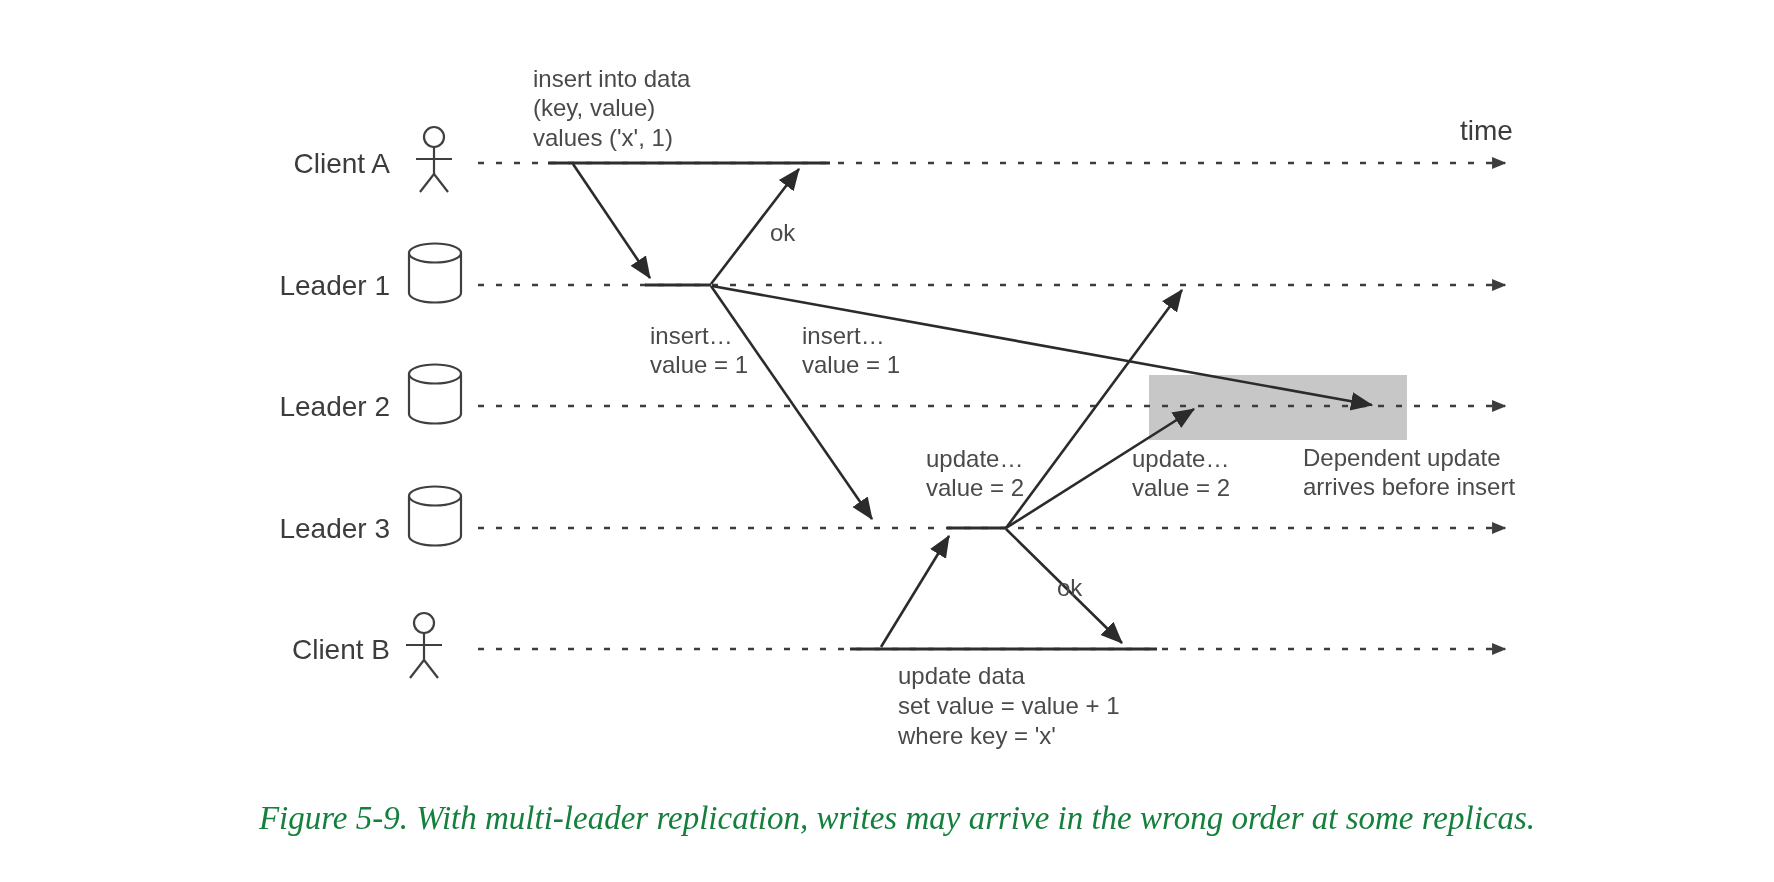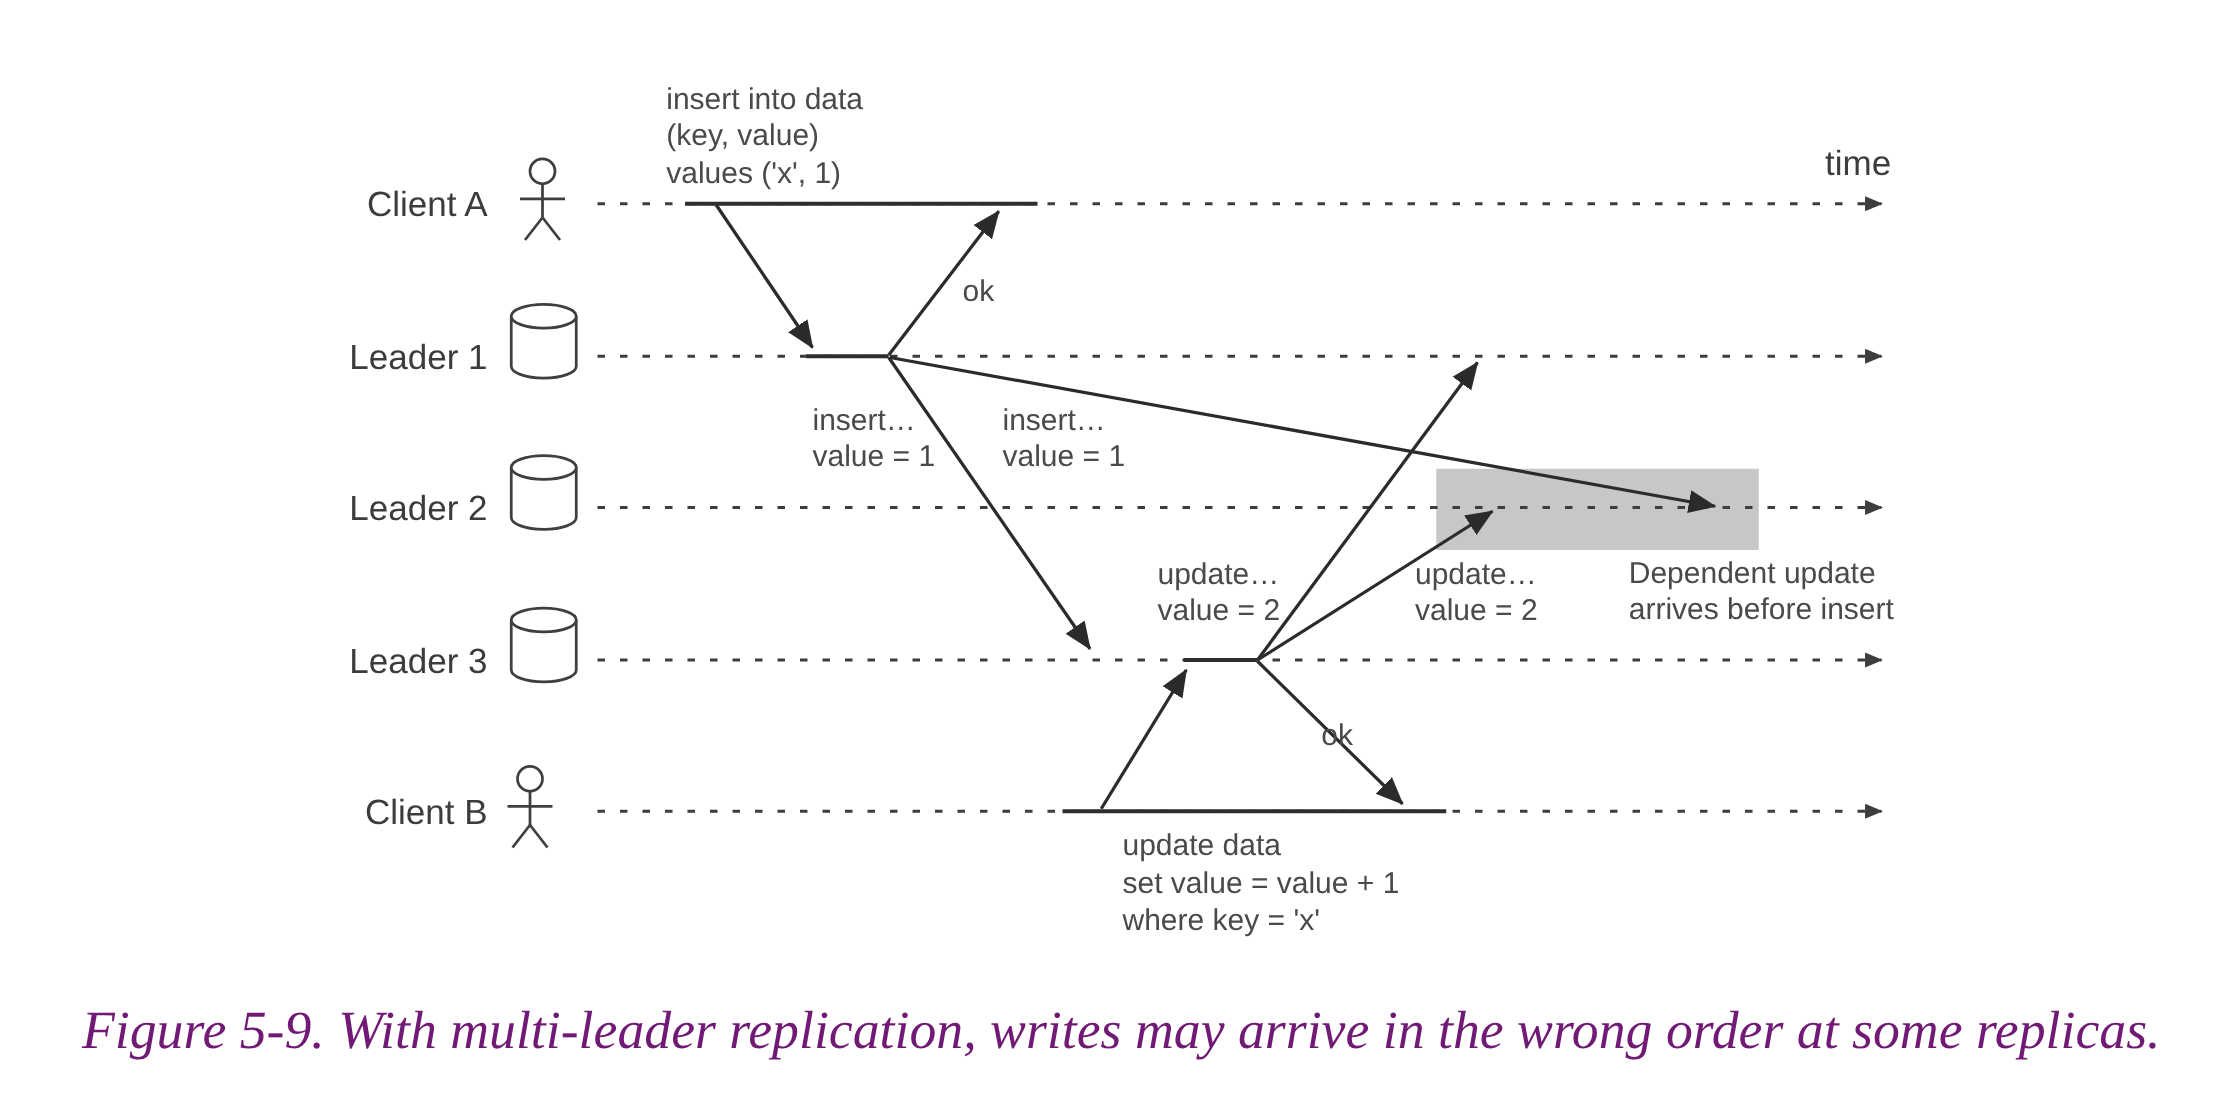--- a/index.html
+++ b/index.html
@@ -38,22 +38,22 @@
     fill: #3c3c3c;
   }
   .caption {
     position: absolute;
     left: 0;
     right: 0;
     top: 800px;
     text-align: center;
     font-family: "Liberation Serif", serif;
     font-style: italic;
-    font-size: 43px;
-    color: #701a75;
+    font-size: 33px;
+    color: #15803d;
     white-space: nowrap;
     padding-left: 20px;
   }
   .tl-dash {
     stroke: #3d3d3d;
     stroke-width: 2.4;
     stroke-dasharray: 6 12;
     fill: none;
   }
   .tl-solid {

